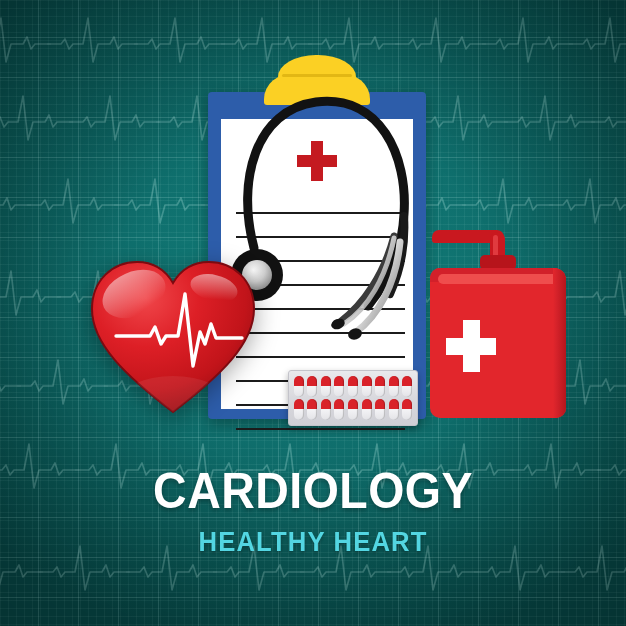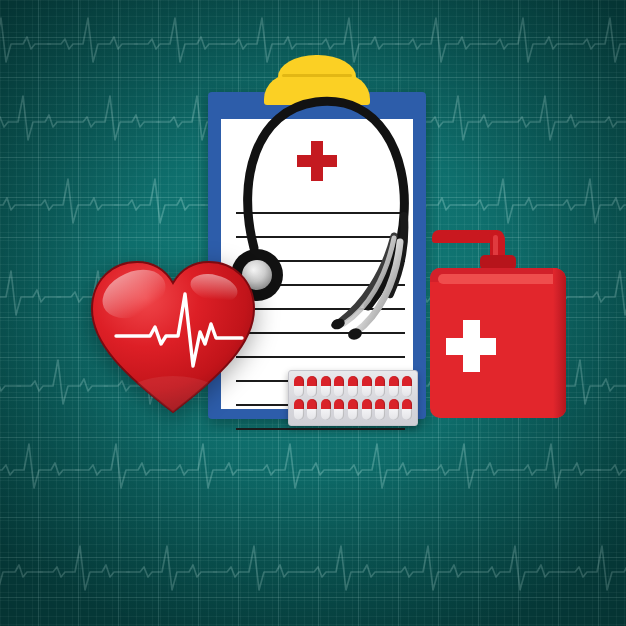--- a/index.html
+++ b/index.html
@@ -487,14 +487,18 @@
       <span class="pill"></span>
       <span class="pill"></span>
       <span class="pill"></span>
       <span class="pill"></span>
       <span class="pill"></span>
       <span class="pill"></span>
       <span class="pill"></span>
     </div>
   </div>
 
+  <div class="title-block">
+    <div class="title-main">CARDIOLOGY</div>
+    <div class="title-sub">HEALTHY HEART</div>
+  </div>
 
 </div>
 
 </body></html>

